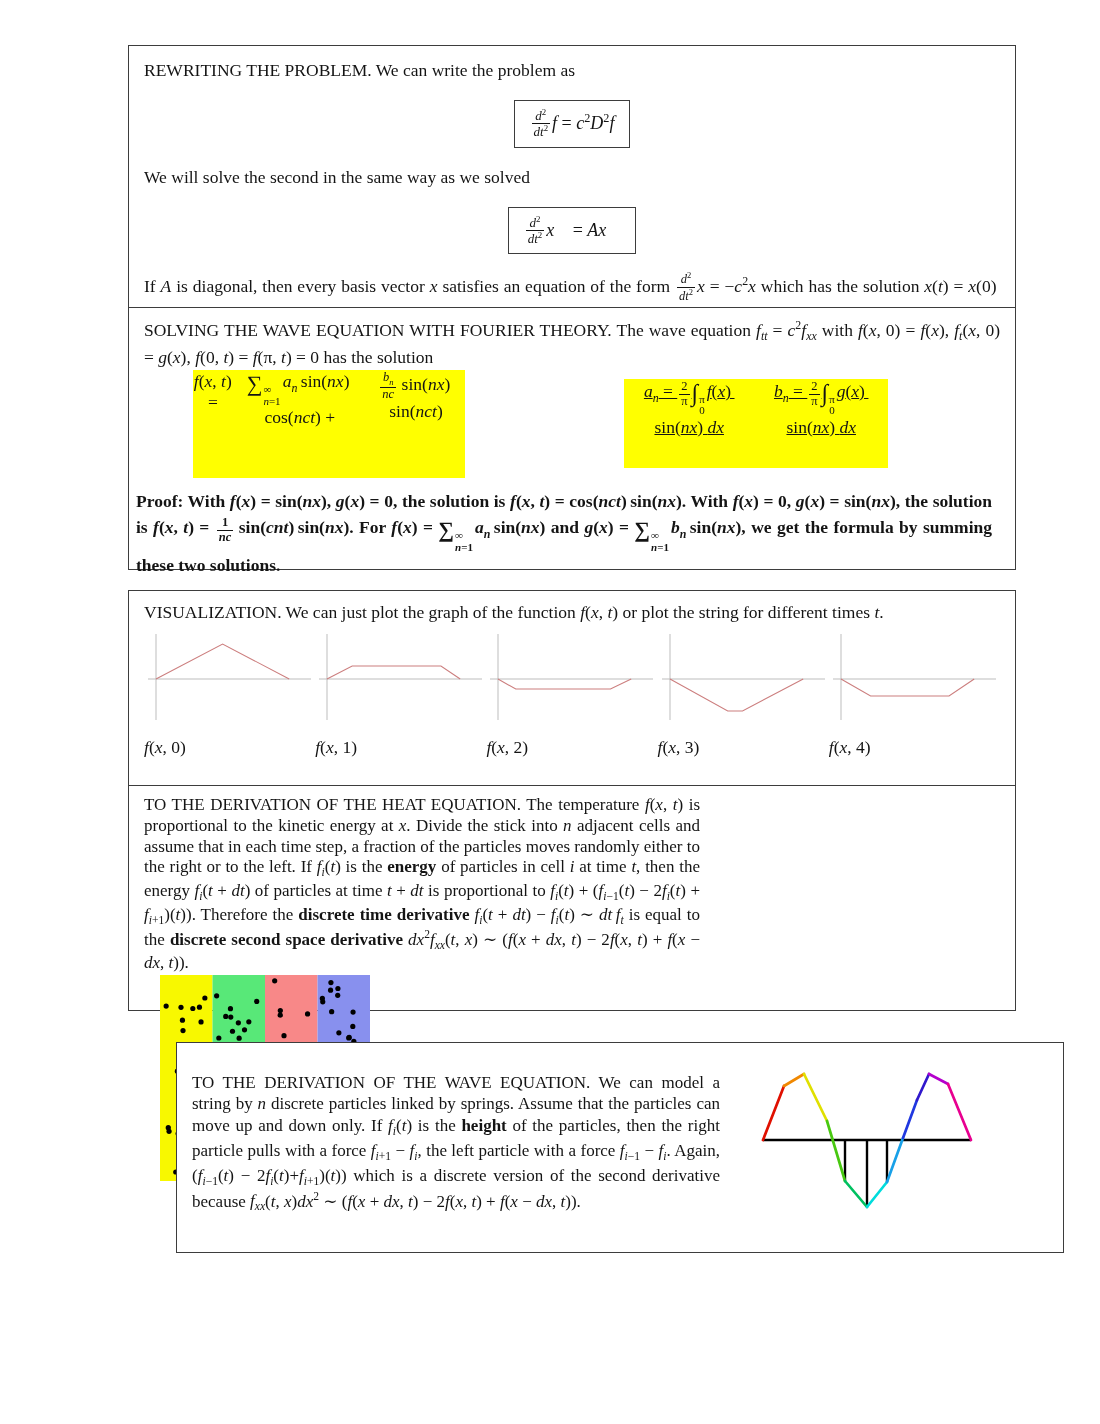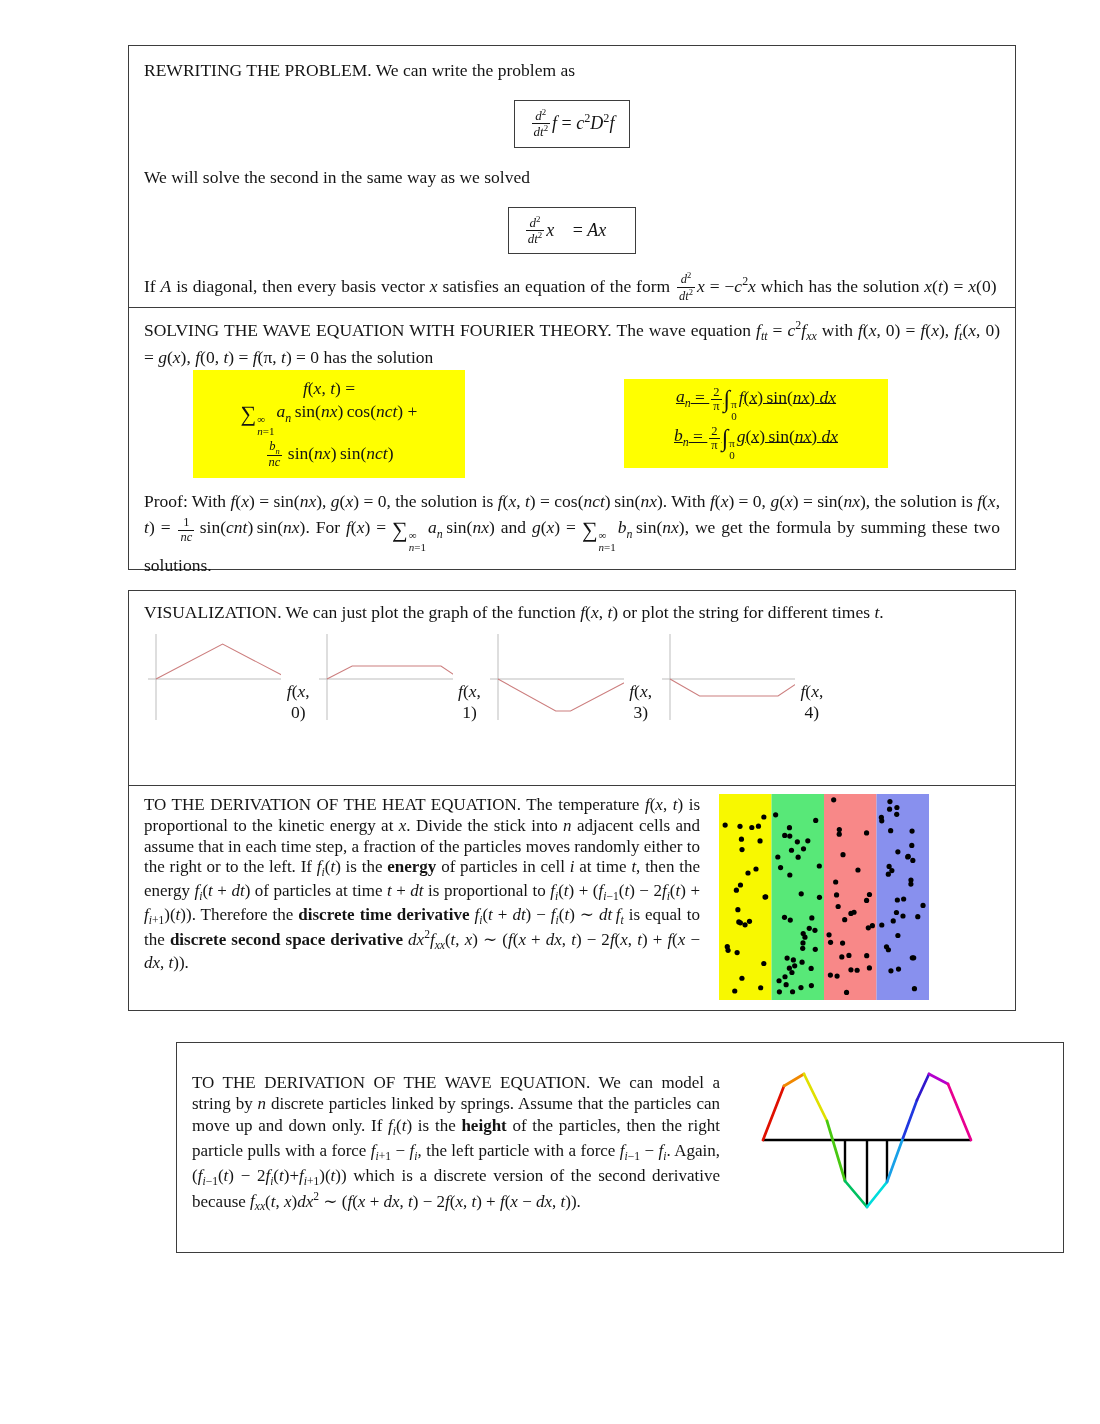--- a/index.html
+++ b/index.html
@@ -3,47 +3,47 @@
 <meta charset="utf-8">
 <style>
   html,body{margin:0;padding:0;background:#ffffff;}
   #page{position:relative;width:1100px;height:1424px;background:#fff;
         font-family:"Liberation Serif","DejaVu Serif",serif;color:#141414;}
   .box{position:absolute;left:128px;width:888px;border:1.6px solid #3d3d3d;
        box-sizing:border-box;background:#fff;}
   #box-rewriting{top:45px;height:320px;padding:12px 15px;}
   #box-fourier{top:307px;height:263px;padding:9px 15px;}
   #box-visualization{top:590px;height:220px;padding:9px 15px;}
-  #box-heat{top:785px;height:226px;padding:7px 12px;display:flex;align-items:flex-start;}
+  #box-heat{top:785px;height:226px;padding:7px 12px;display:flex;align-items:flex-start;flex-direction:column;}
   #box-wave{top:1042px;height:211px;margin-left:48px;}
 
   .bodytext{font-size:17.5px;line-height:1.43;}
   .justify{text-align:justify;}
   .eqline{text-align:center;margin:17px 0;}
   .eqbox{display:inline-block;border:1.5px solid #3d3d3d;padding:7px 15px;font-size:18px;background:#fff;}
 
   sup,sub{font-size:68%;}
   .frac{display:inline-block;text-align:center;vertical-align:-0.62em;
         font-size:12.5px;line-height:1.08;margin:0 2px;}
   .frac .fnum{display:block;border-bottom:1px solid #141414;padding:0 2px;}
   .frac .fden{display:block;padding:0 2px;}
   .bigop{font-size:22px;vertical-align:-0.18em;}
   .int{font-size:24px;}
   .limstack{display:inline-flex;flex-direction:column;align-items:flex-start;
             font-size:11px;line-height:1.05;vertical-align:-0.55em;margin:0 2px 0 1px;}
 
   .hl{position:absolute;background:#ffff00;box-sizing:border-box;
-      display:flex;flex-direction:column;justify-content:center;font-size:17.5px;}
+      display:flex;flex-direction:row;justify-content:center;font-size:17.5px;}
   #formula-left{left:64px;top:62px;width:272px;height:108px;text-align:center;}
   #formula-right{left:495px;top:71px;width:264px;height:89px;text-align:center;text-decoration:underline;}
   #formula-left div,#formula-right div{margin:1px 0;}
-  #fourier-proof{position:absolute;left:15px;top:181px;width:856px;}
+  #fourier-proof{position:absolute;left:7px;top:181px;width:856px;font-weight:bold;}
 
   #plots-row{display:flex;margin-top:6px;}
-  .plot-cell{width:171.2px;display:flex;flex-direction:row;align-items:flex-end;}
+  .plot-cell{width:171.2px;display:flex;flex-direction:column;align-items:flex-start;}
   .plot-label{margin-top:14px;font-size:17.5px;text-align:center;}
 
   #heat-text{width:556px;font-size:17px;line-height:1.225;text-align:justify;padding:2px 0 0 3px;}
   #heat-figure{margin-left:19px;margin-top:1px;line-height:0;}
 
   #wave-text{position:absolute;left:15px;top:29px;width:528px;
              font-size:17px;line-height:1.26;text-align:justify;}
   #wave-figure{position:absolute;left:570px;top:12px;line-height:0;}
 </style>
 </head>
@@ -103,20 +103,28 @@
           </svg>
           <div class="plot-label"><i>f</i>(<i>x</i>, 0)</div>
         </div>
         <div class="plot-cell">
           <svg width="170" height="92">
             <line x1="12" y1="3" x2="12" y2="89" stroke="#bdbdbd" stroke-width="1"></line>
             <line x1="4" y1="48" x2="167" y2="48" stroke="#bdbdbd" stroke-width="1"></line>
             <polyline points="12,48 37.16,35 125.96000000000001,35 145.20000000000002,48" fill="none" stroke="#cc7e7e" stroke-width="1.1"></polyline>
           </svg>
           <div class="plot-label"><i>f</i>(<i>x</i>, 1)</div>
+        </div>
+        <div class="plot-cell">
+          <svg width="170" height="92">
+            <line x1="12" y1="3" x2="12" y2="89" stroke="#bdbdbd" stroke-width="1"></line>
+            <line x1="4" y1="48" x2="167" y2="48" stroke="#bdbdbd" stroke-width="1"></line>
+            <polyline points="12,48 29.759999999999998,58 124.48,58 145.20000000000002,48" fill="none" stroke="#cc7e7e" stroke-width="1.1"></polyline>
+          </svg>
+          <div class="plot-label"><i>f</i>(<i>x</i>, 2)</div>
         </div>
         <div class="plot-cell">
           <svg width="170" height="92">
             <line x1="12" y1="3" x2="12" y2="89" stroke="#bdbdbd" stroke-width="1"></line>
             <line x1="4" y1="48" x2="167" y2="48" stroke="#bdbdbd" stroke-width="1"></line>
             <polyline points="12,48 69.72,80 84.52,80 145.20000000000002,48" fill="none" stroke="#cc7e7e" stroke-width="1.1"></polyline>
           </svg>
           <div class="plot-label"><i>f</i>(<i>x</i>, 3)</div>
         </div>
         <div class="plot-cell">

